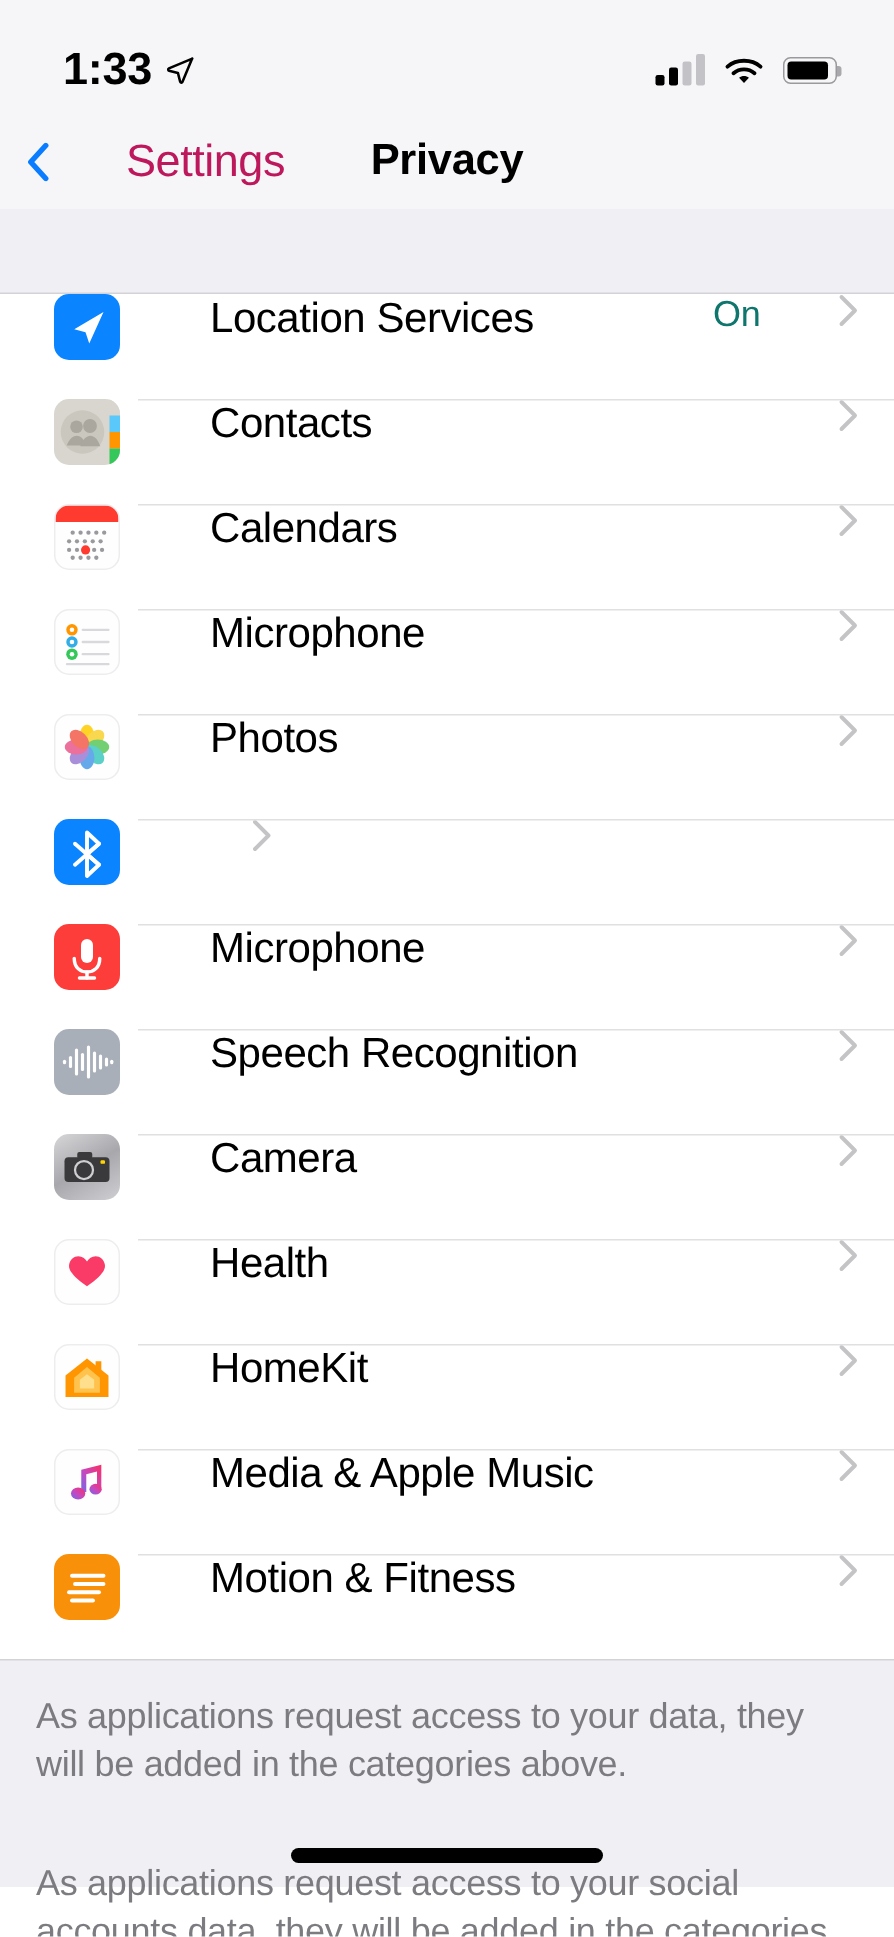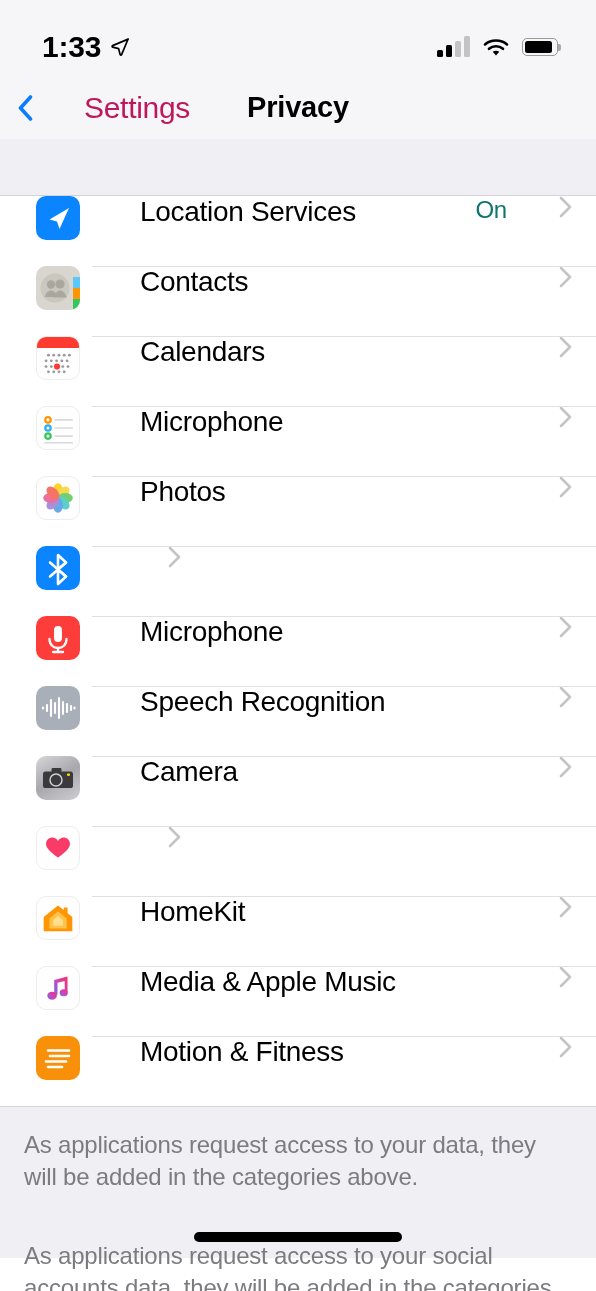--- a/index.html
+++ b/index.html
@@ -373,20 +373,21 @@
           <path d="M2 2 L11 11 L2 20" fill="none" stroke="#C4C4C6" stroke-width="2.6" stroke-linecap="round" stroke-linejoin="round"></path>
         </svg>
     </div>
 
     <div class="row">
       <span class="row-icon ic-health">
         <svg viewBox="0 0 44 44" width="44" height="44">
           <path d="M22 32 C12 25 9 20.5 9.5 17 C10 13.2 13 11 16 11 C18.6 11 20.8 12.6 22 14.6 C23.2 12.6 25.4 11 28 11 C31 11 34 13.2 34.5 17 C35 20.5 32 25 22 32 Z" fill="#FB3B67"></path>
         </svg>
       </span>
+      <span class="row-label">Health</span>
       <span class="row-value"></span>
       <svg class="chev" viewBox="0 0 13 22">
           <path d="M2 2 L11 11 L2 20" fill="none" stroke="#C4C4C6" stroke-width="2.6" stroke-linecap="round" stroke-linejoin="round"></path>
         </svg>
     </div>
 
     <div class="row">
       <span class="row-icon ic-home">
         <svg viewBox="0 0 44 44" width="44" height="44">
           <path d="M22 9 L37 21 L37 36 L7 36 L7 21 Z" fill="#FF9500"></path>

